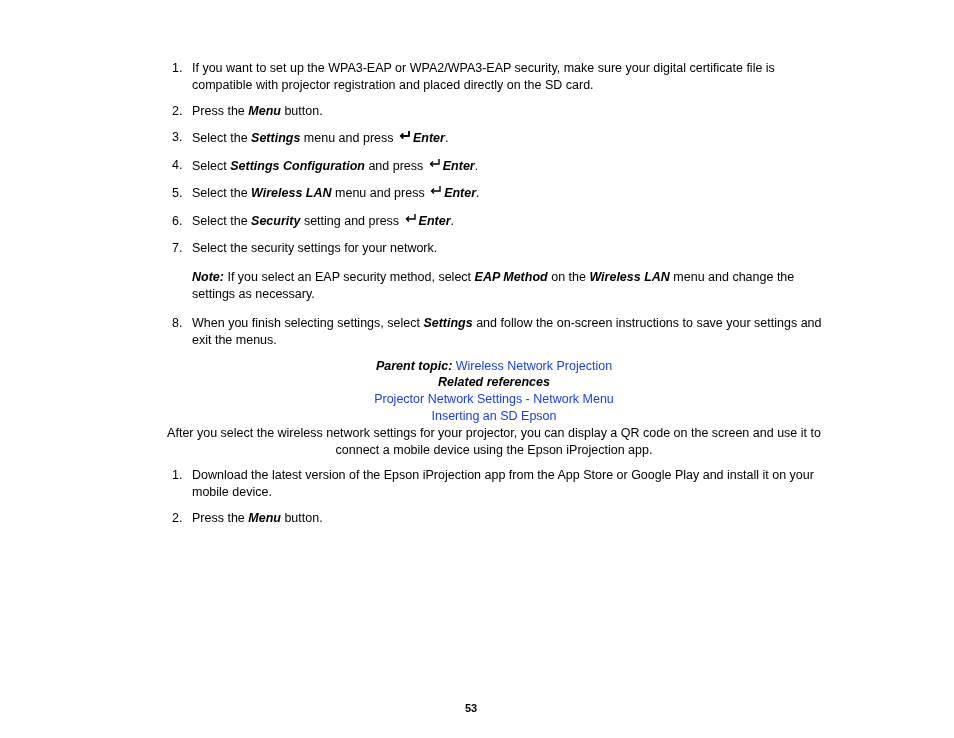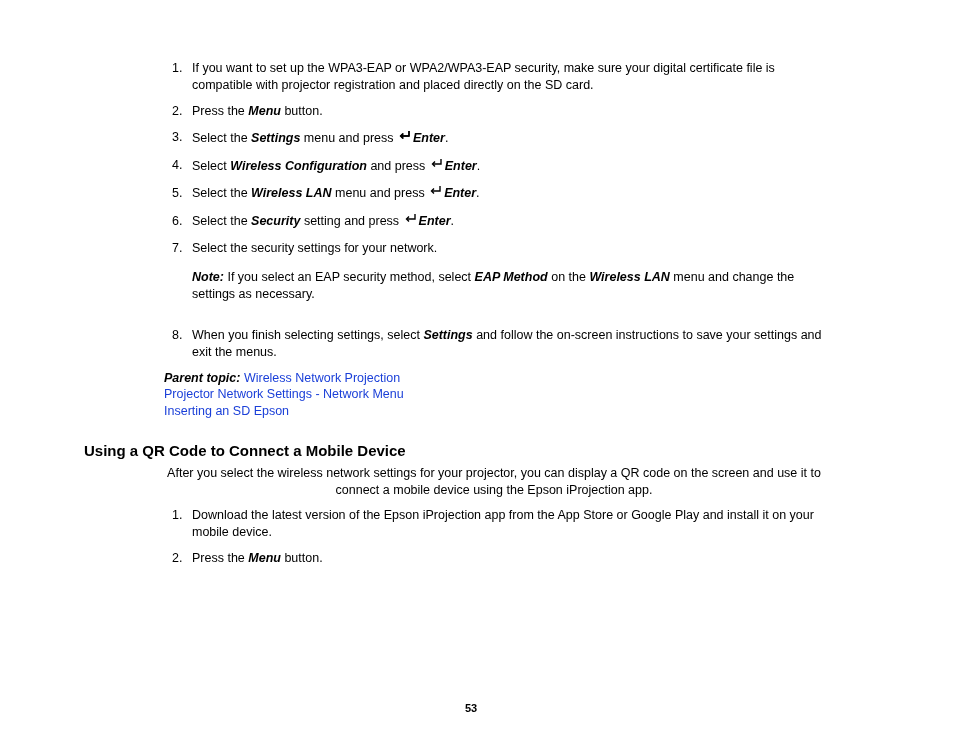--- a/index.html
+++ b/index.html
@@ -23,29 +23,30 @@
     list-style: decimal;
     padding-left: 22px;
     margin: 0;
   }
   ol.steps > li {
     padding-left: 6px;
     margin-bottom: 9px;
     line-height: 1.35;
   }
   .note-block {
-    margin: 12px 0 24px 0;
+    margin: 12px 0 12px 0;
     line-height: 1.35;
   }
   .refs {
     margin-top: 6px;
     line-height: 1.35;
   }
   .refs p {
     margin: 0 0;
+    text-align: center;
   }
   a.link {
     color: #1a3fd8;
     text-decoration: none;
   }
   .bold { font-weight: bold; font-style: italic; }
   h2.section-heading {
     font-size: 15px;
     font-weight: bold;
     margin: 22px 0 6px 0;
@@ -82,21 +83,21 @@
         <span>Press the </span><span class="bold">Menu</span><span> button.</span>
       </li>
       <li>
         <span>Select the </span><span class="bold">Settings</span><span> menu and press </span><span class="enter-icon"><svg width="13" height="10" viewBox="0 0 13 10">
               <path d="M11 0 V5 H3 L5 3 L3 5 L5 7 L3 5" stroke="#000" stroke-width="1.4" fill="none" stroke-linejoin="round" stroke-linecap="round"></path>
               <path d="M11 0 V5 H3" stroke="#000" stroke-width="1.4" fill="none"></path>
               <path d="M5 2.5 L2.5 5 L5 7.5" stroke="#000" stroke-width="1.4" fill="none"></path>
             </svg></span><span class="bold">Enter</span><span>.</span>
       </li>
       <li>
-        <span>Select </span><span class="bold">Wireless Configuration</span><span> and press </span><span class="enter-icon"><svg width="13" height="10" viewBox="0 0 13 10">
+        <span>Select </span><span class="bold">Settings Configuration</span><span> and press </span><span class="enter-icon"><svg width="13" height="10" viewBox="0 0 13 10">
               <path d="M11 0 V5 H3" stroke="#000" stroke-width="1.4" fill="none"></path>
               <path d="M5 2.5 L2.5 5 L5 7.5" stroke="#000" stroke-width="1.4" fill="none"></path>
             </svg></span><span class="bold">Enter</span><span>.</span>
       </li>
       <li>
         <span>Select the </span><span class="bold">Wireless LAN</span><span> menu and press </span><span class="enter-icon"><svg width="13" height="10" viewBox="0 0 13 10">
               <path d="M11 0 V5 H3" stroke="#000" stroke-width="1.4" fill="none"></path>
               <path d="M5 2.5 L2.5 5 L5 7.5" stroke="#000" stroke-width="1.4" fill="none"></path>
             </svg></span><span class="bold">Enter</span><span>.</span>
       </li>
@@ -115,26 +116,26 @@
       <li>
         <span>When you finish selecting settings, select </span><span class="bold">Settings</span><span> and follow the on-screen instructions to save your settings and exit the menus.</span>
       </li>
     </ol>
 
     <div class="refs">
       <p>
         <span class="bold">Parent topic:</span>
         <a href="#" class="link">Wireless Network Projection</a>
       </p>
+      <p class="bold">Related references</p>
       <p><a href="#" class="link">Projector Network Settings - Network Menu</a></p>
       <p><a href="#" class="link">Inserting an SD Epson</a></p>
     </div>
   </div>
 
-  <h2 class="section-heading">Using a QR Code to Connect a Mobile Device</h2>
 
   <div class="content-indent">
     <div class="intro">After you select the wireless network settings for your projector, you can display a QR code on the screen and use it to connect a mobile device using the Epson iProjection app.</div>
     <ol class="steps">
       <li><span>Download the latest version of the Epson iProjection app from the App Store or Google Play and install it on your mobile device.</span></li>
       <li>
         <span>Press the </span><span class="bold">Menu</span><span> button.</span>
       </li>
     </ol>
   </div>

